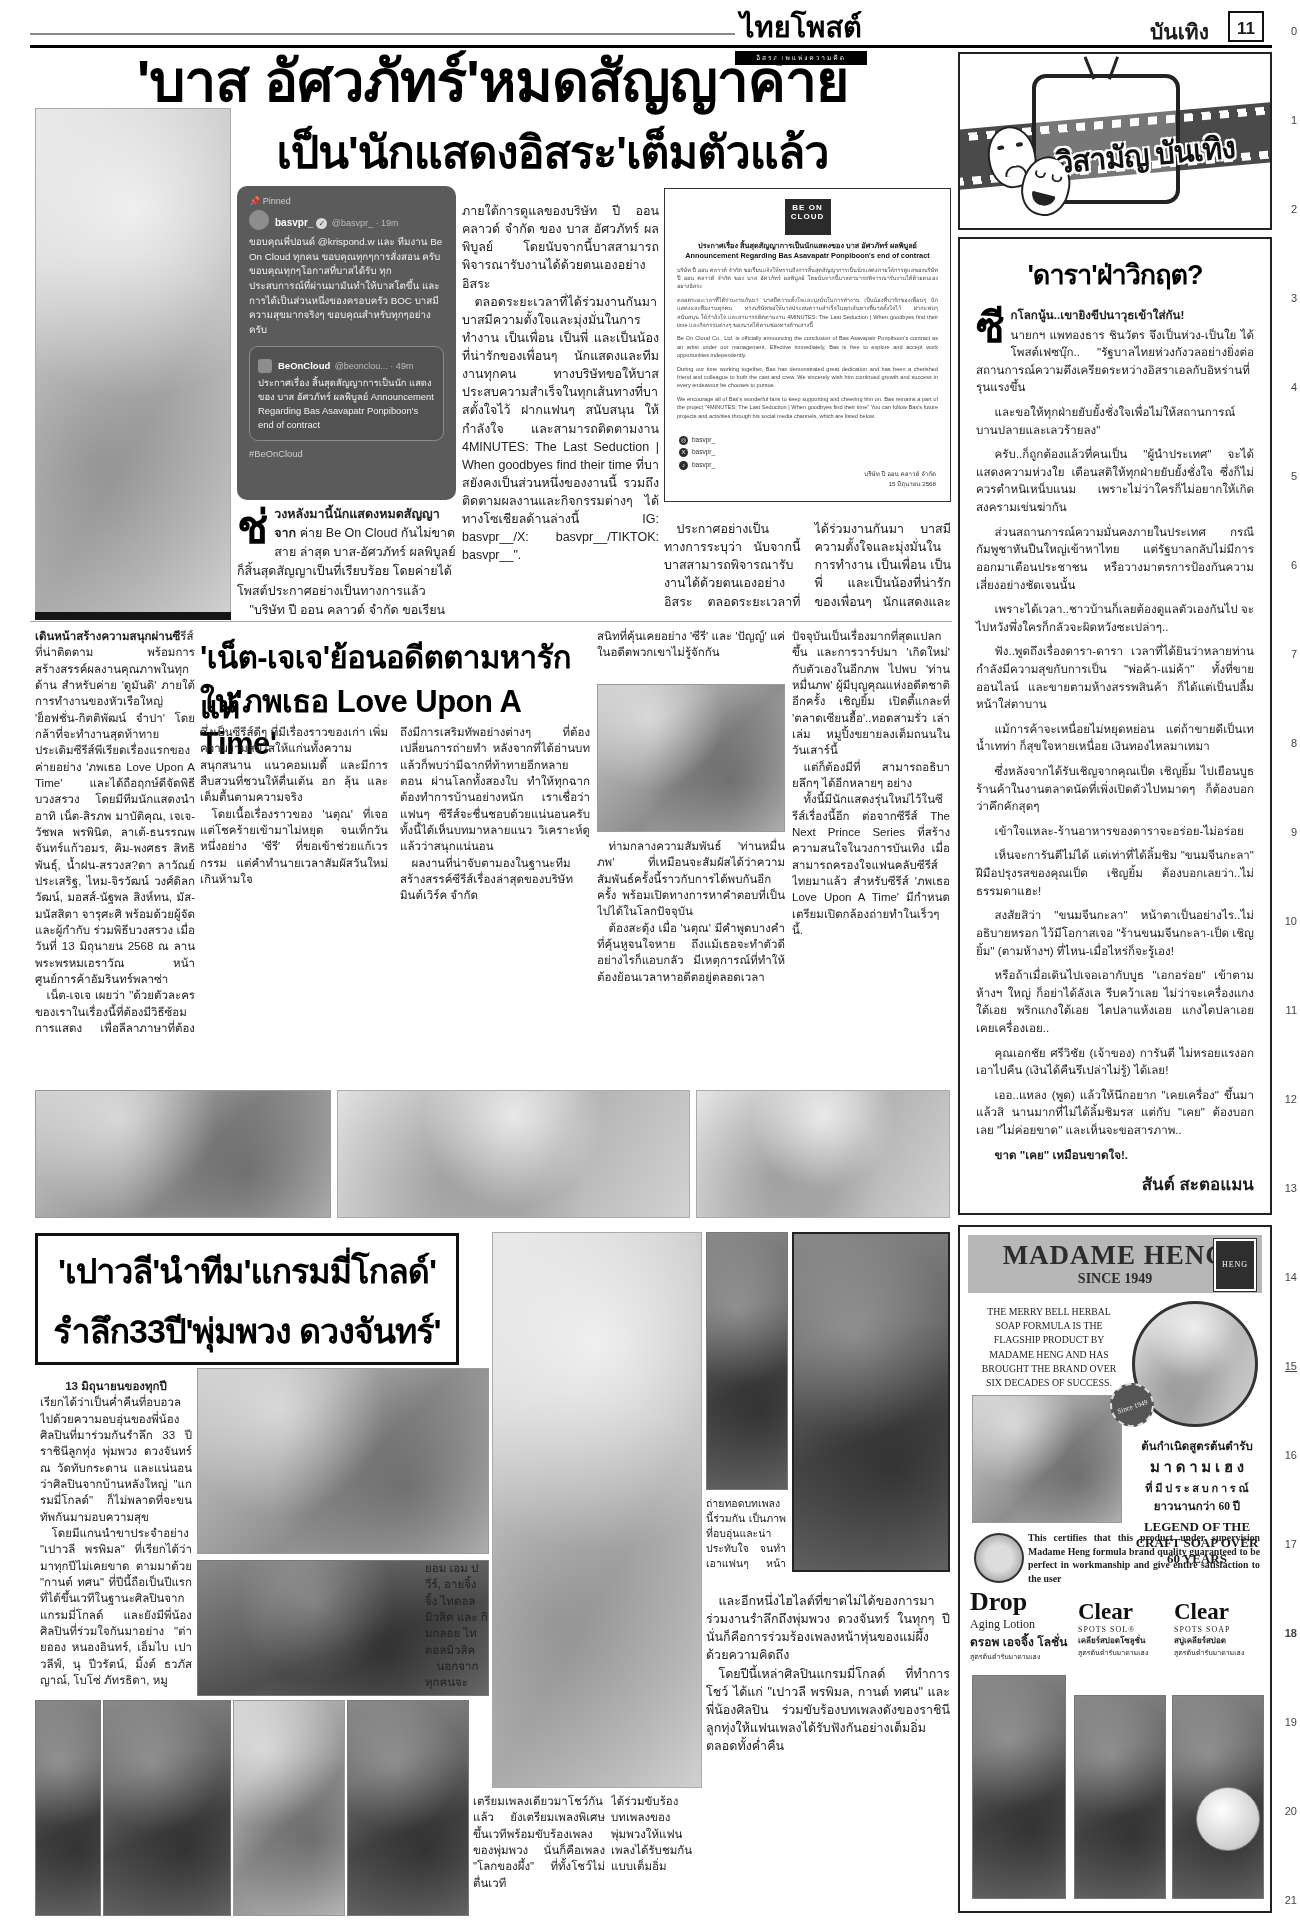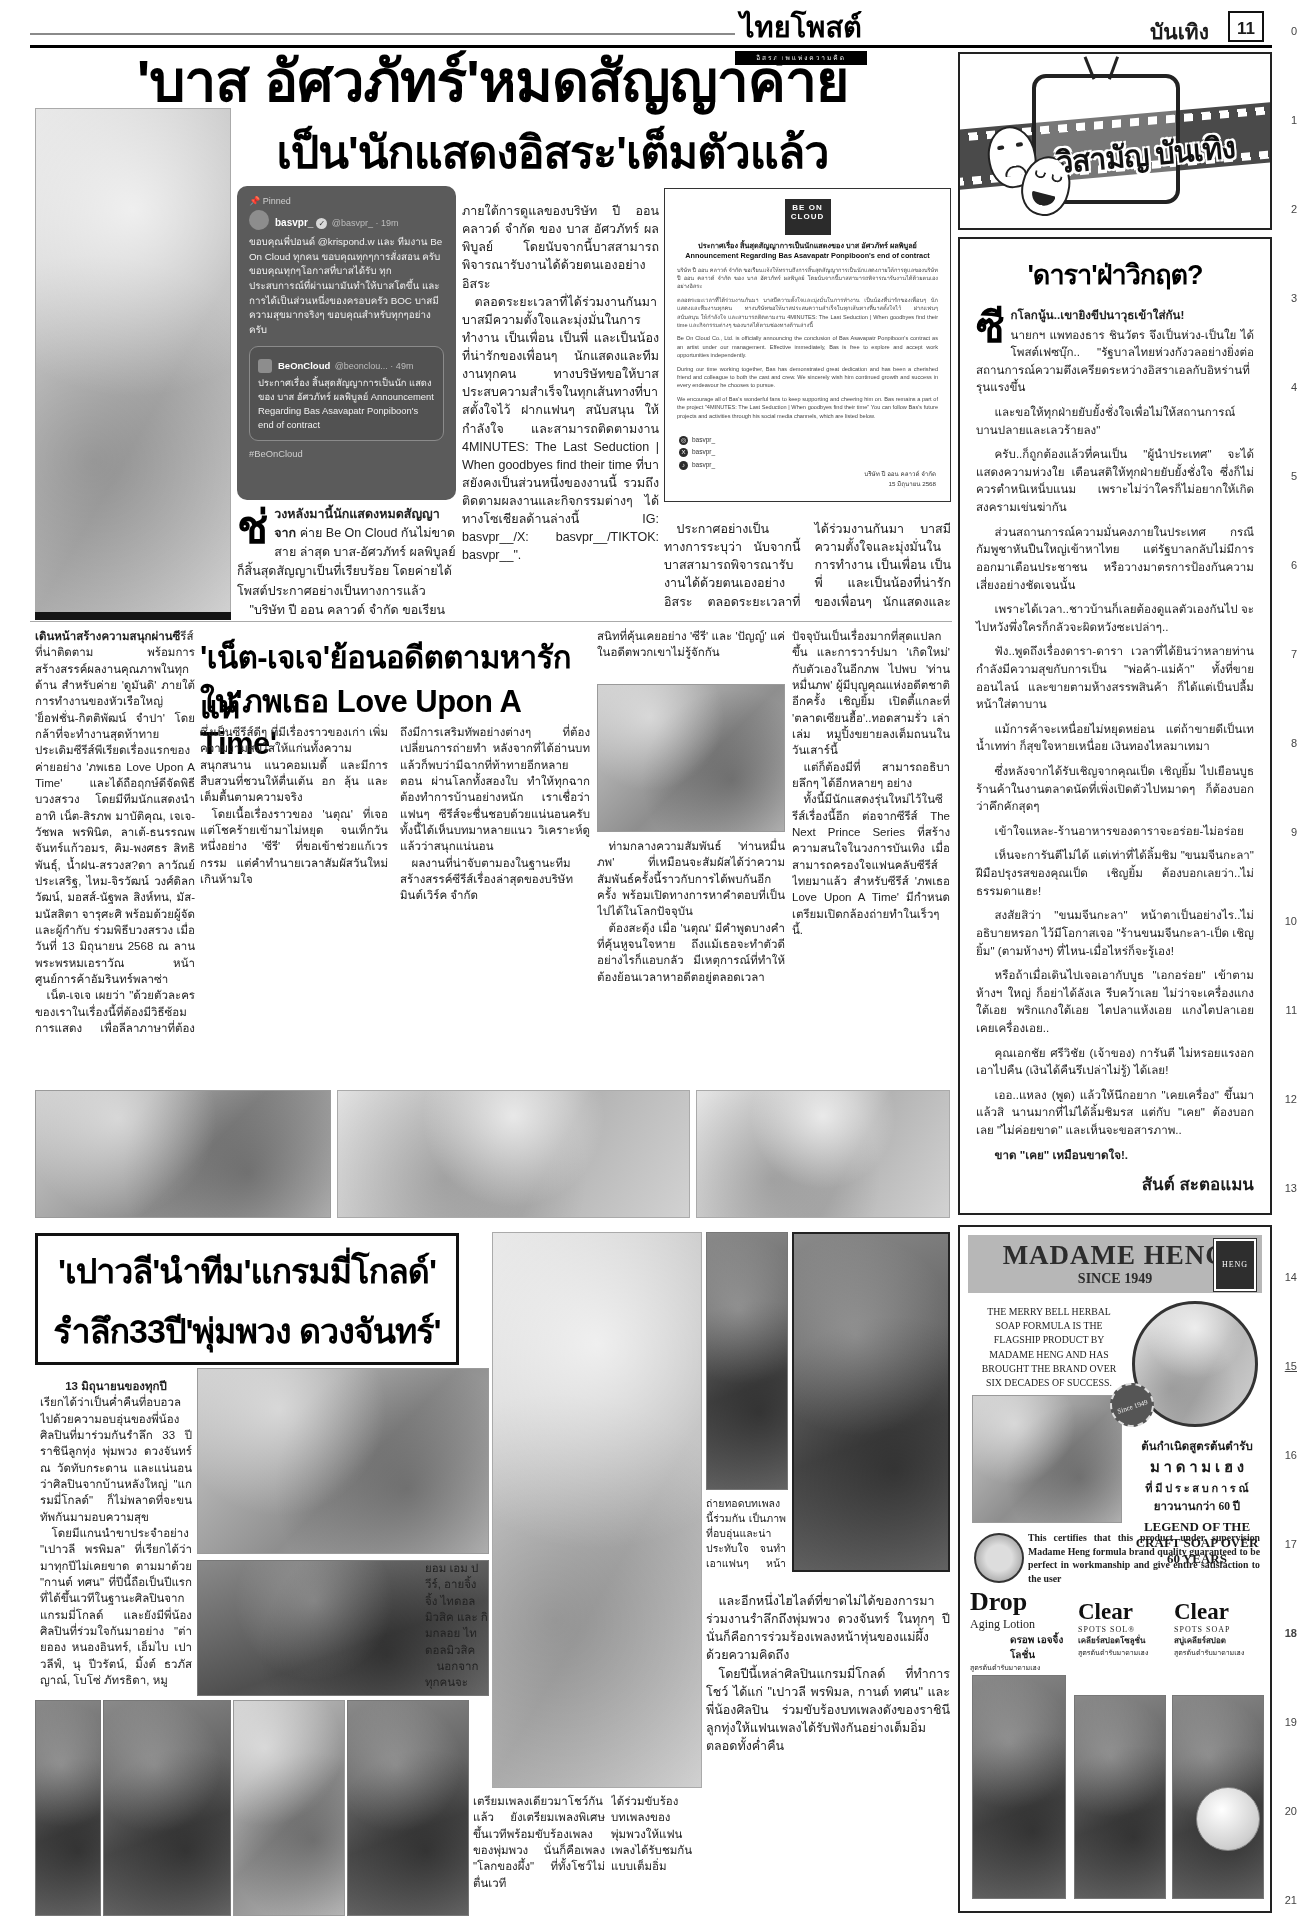--- a/index.html
+++ b/index.html
@@ -282,21 +282,21 @@
       <div style="font-size:11px;font-weight:bold;">ที่ มี ป ร ะ ส บ ก า ร ณ์</div>
       <div style="font-size:11.5px;font-weight:bold;">ยาวนานกว่า 60 ปี</div>
       <div style="font-size:13px;font-weight:bold;margin-top:4px;">LEGEND OF THE CRAFT SOAP OVER 60 YEARS</div>
     </div>
     <div class="abs" style="left:14px;top:306px;width:46px;height:46px;border-radius:50%;border:2.5px solid #333;background:radial-gradient(circle,#ddd 40%,#888);"></div>
     <div class="abs" style="left:68px;top:304px;width:232px;font-size:9.8px;line-height:1.4;text-align:justify;color:#222;font-weight:bold;">This certifies that this product under supervision Madame Heng formula brand quality guaranteed to be perfect in workmanship and give entire satisfaction to the user</div>
 
     <div class="abs" style="left:10px;top:360px;width:100px;">
       <div style="font-size:26px;font-weight:bold;color:#111;">Drop</div>
       <div style="font-size:12px;">Aging Lotion</div>
-      <div style="font-size:10px;font-weight:bold;font-family:'Liberation Sans',sans-serif;margin-left:40px;">ดรอพ เอจจิ้ง โลชั่น</div>
+      <div style="font-size:12px;font-weight:bold;font-family:'Liberation Sans',sans-serif;">ดรอพ เอจจิ้ง โลชั่น</div>
       <div style="font-size:7px;font-family:'Liberation Sans',sans-serif;">สูตรต้นตำรับมาดามเฮง</div>
     </div>
     <div class="abs" style="left:118px;top:372px;width:92px;">
       <div style="font-size:23px;font-weight:bold;color:#111;">Clear</div>
       <div style="font-size:8px;letter-spacing:1px;">SPOTS SOL®</div>
       <div style="font-size:8px;font-weight:bold;font-family:'Liberation Sans',sans-serif;">เคลียร์สปอตโซลูชั่น</div>
       <div style="font-size:7px;font-family:'Liberation Sans',sans-serif;">สูตรต้นตำรับมาดามเฮง</div>
     </div>
     <div class="abs" style="left:214px;top:372px;width:92px;">
       <div style="font-size:23px;font-weight:bold;color:#111;">Clear</div>

